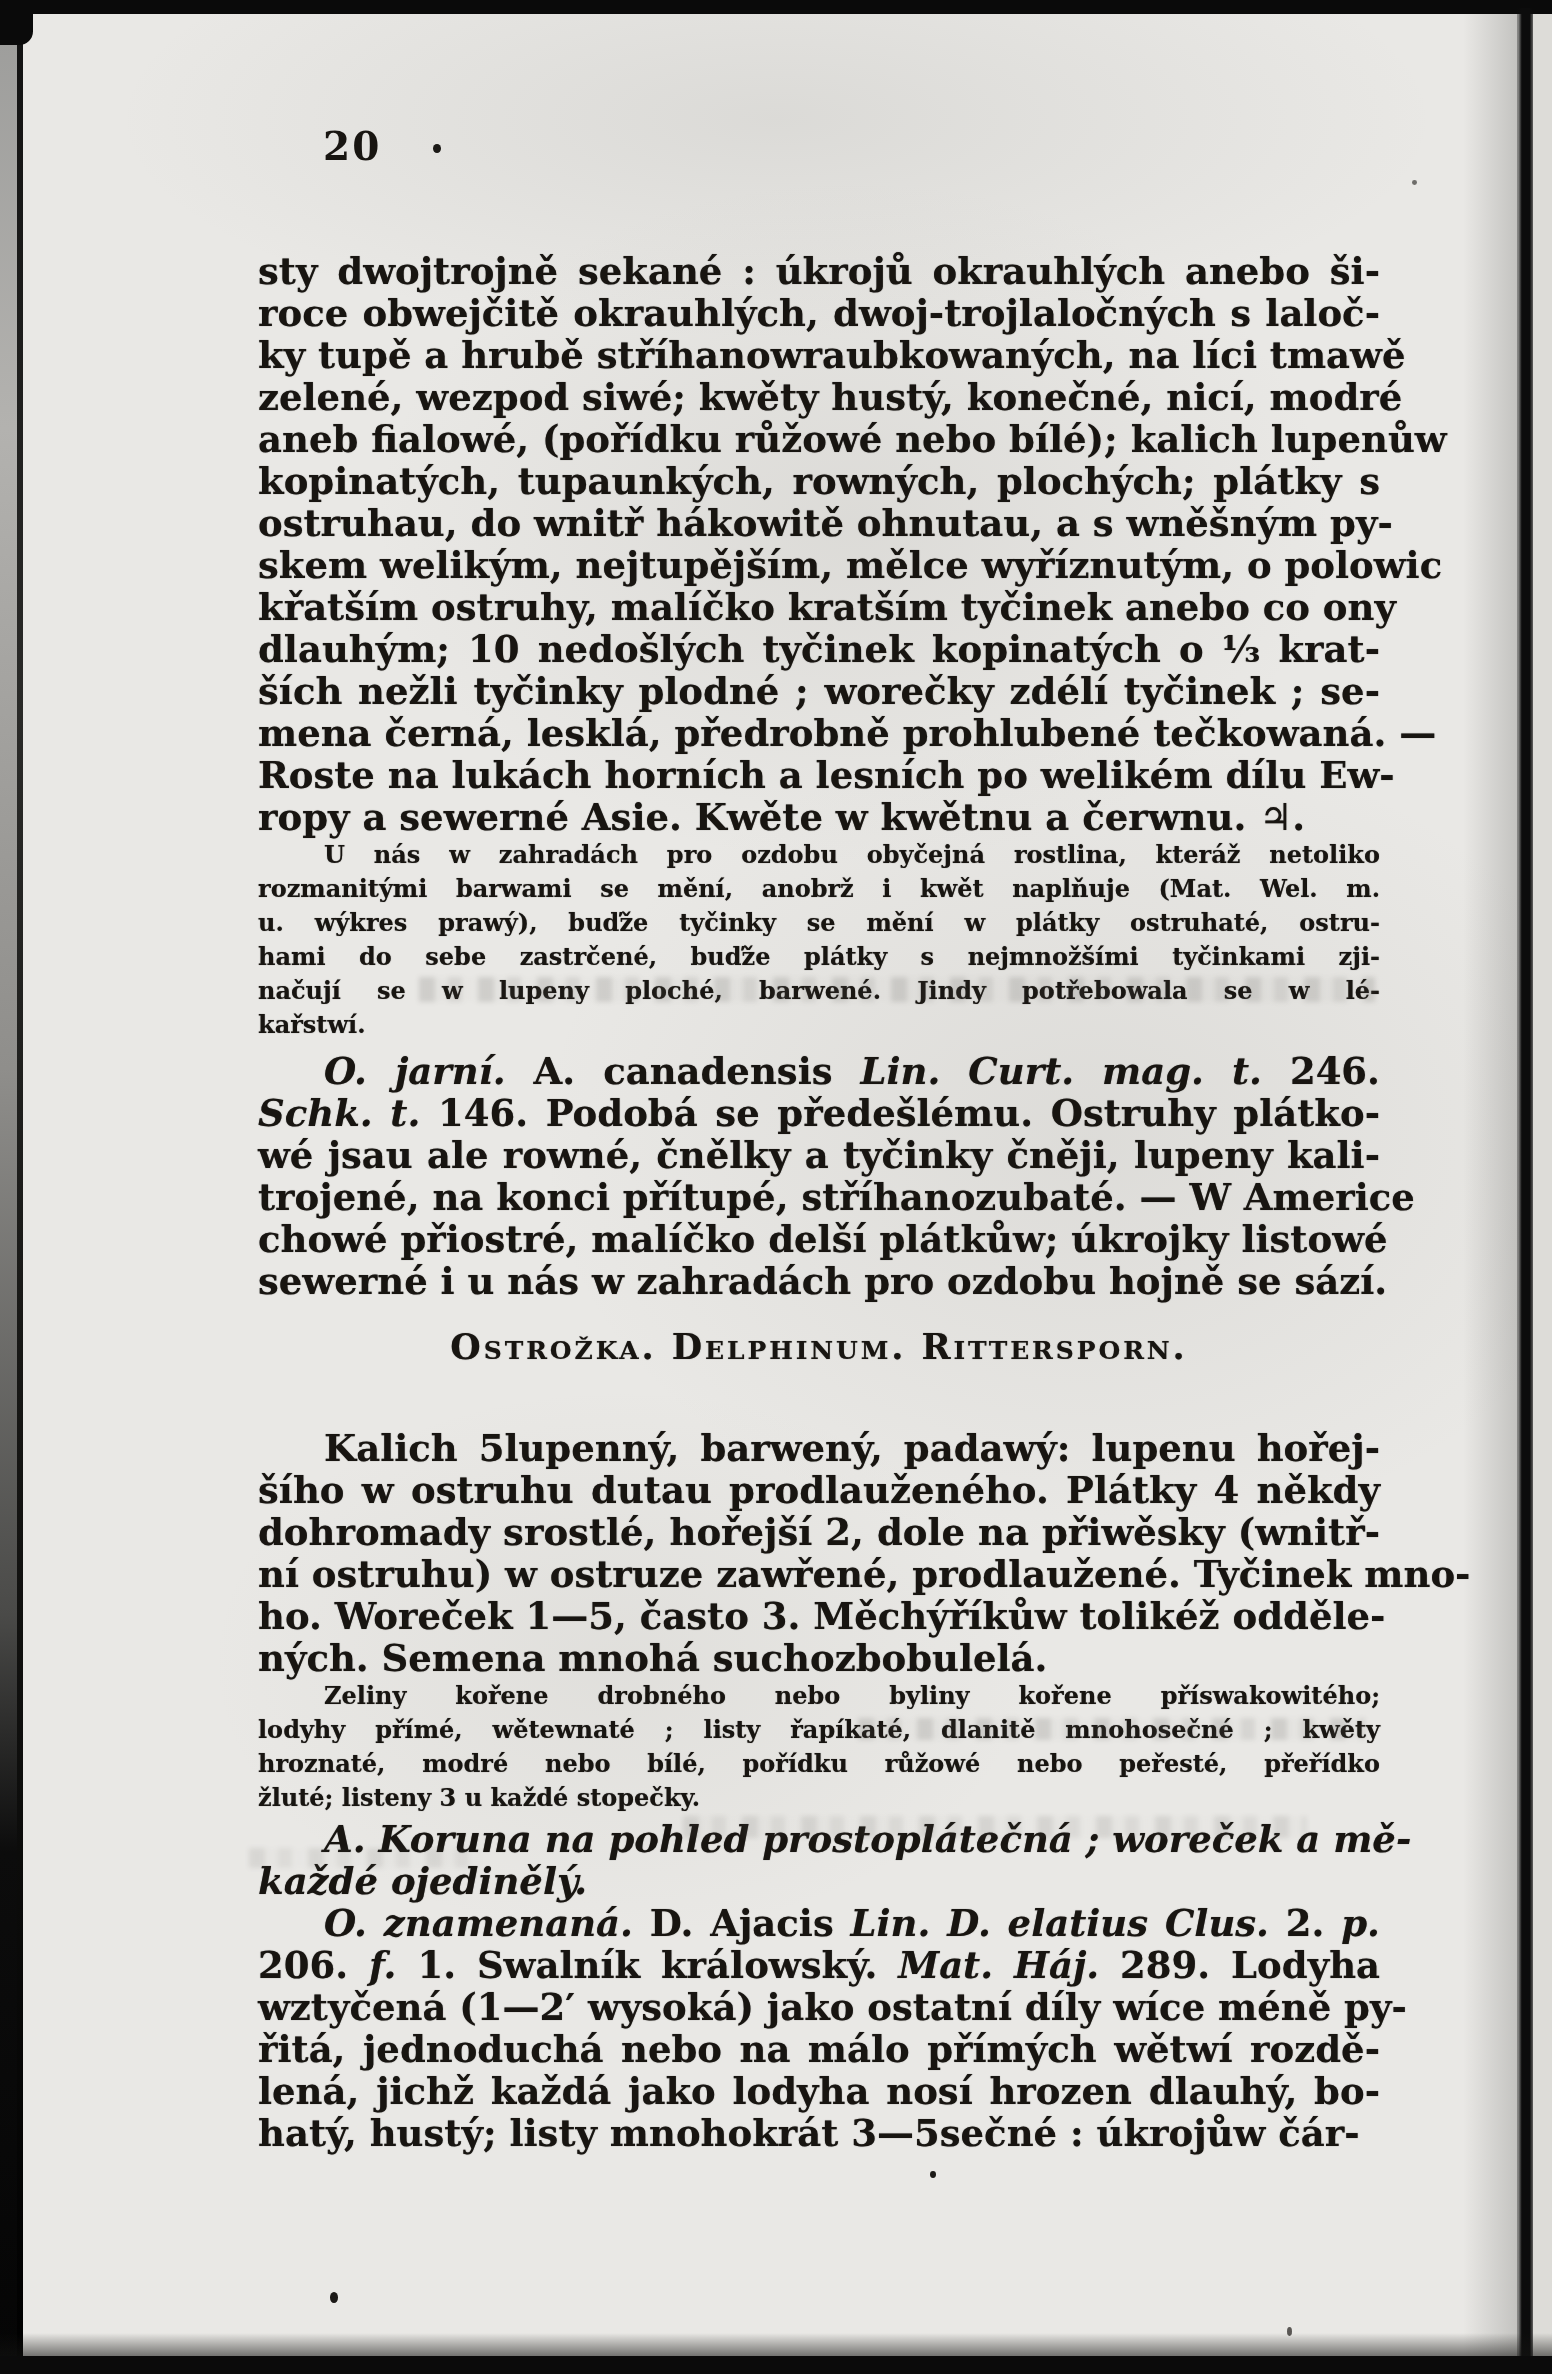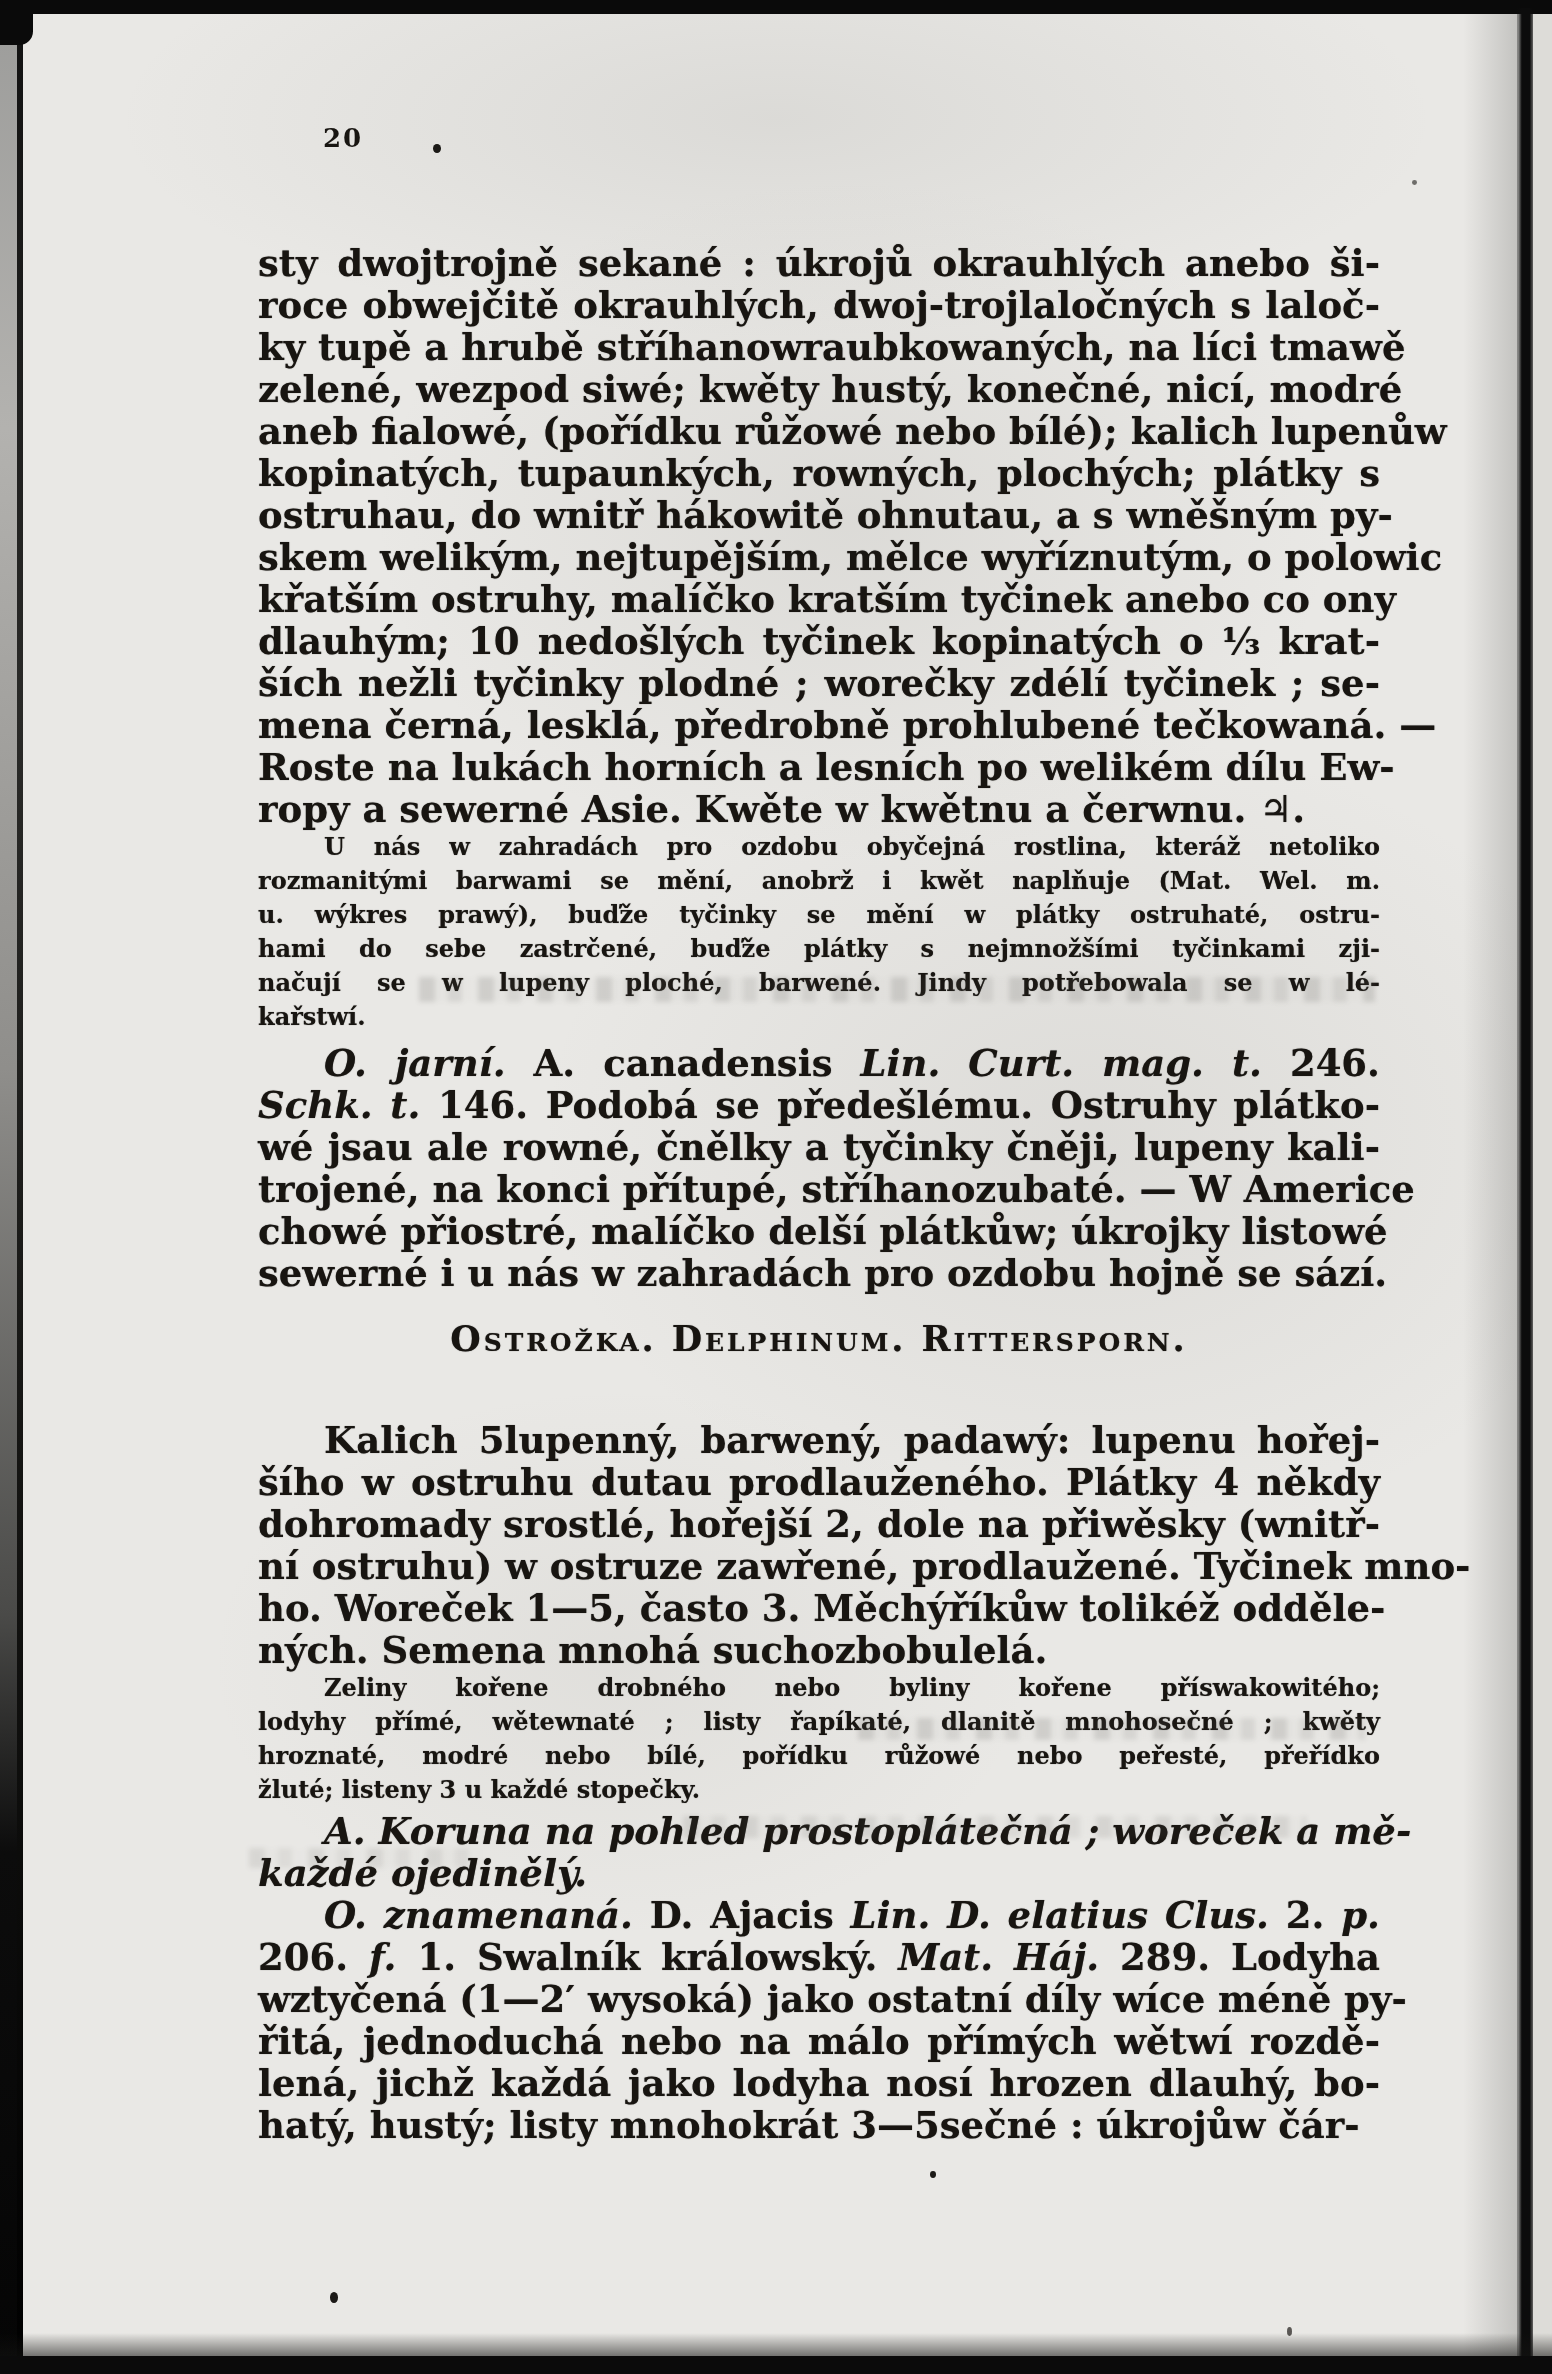--- a/index.html
+++ b/index.html
@@ -25,21 +25,21 @@
     background:linear-gradient(to right, rgba(10,10,10,0.25), #0c0c0c 30%, #0c0c0c 80%, rgba(10,10,10,0.6));}
   .edge-right-outer{position:absolute;left:1533px;top:13.7px;width:19.5px;height:2361px;background:#dddcd8;}
   .edge-right-shadow{position:absolute;left:1463px;top:13.7px;width:55px;height:2343px;
     background:linear-gradient(to right, rgba(60,60,58,0), rgba(60,60,58,0.22));}
   .edge-left-col{position:absolute;left:0;top:0;width:16.6px;height:100%;
     background:linear-gradient(to bottom,#9c9c9a 0%,#b3b2af 18%,#8f8e8b 45%,#4a4a48 68%,#0c0c0c 78%,#050505 100%);}
   .edge-left-line{position:absolute;left:16.6px;top:0;width:6.8px;height:100%;
     background:linear-gradient(to bottom,#111 0%,#2a2a28 30%,#161614 60%,#000 100%);}
   .corner-tl{position:absolute;left:0;top:0;width:33px;height:45px;background:#0a0a0a;border-bottom-right-radius:13.7px;}
   
-  .page-number{position:absolute;left:323px;top:123px;font-size:26px;font-weight:700;letter-spacing:2px;}
+  .page-number{position:absolute;left:323px;top:123px;font-size:39px;font-weight:700;letter-spacing:2px;}
   
   #text-block{position:absolute;left:258px;top:234px;width:1122px;}
   .block{position:relative;}
   .block.main{font-size:37px;line-height:42px;font-weight:700;}
   .block.small{font-size:24px;line-height:34px;font-weight:700;}
   .block.italic{font-size:37px;line-height:42px;font-weight:700;font-style:italic;}
   .block.heading{font-size:35px;line-height:45px;font-weight:700;font-variant:small-caps;letter-spacing:2.9px;}
   .line{text-align:justify;text-align-last:justify;white-space:nowrap;
     text-shadow:0 0 1px rgba(10,8,5,0.55);}
   .line.last{text-align:left;text-align-last:left;}
@@ -63,21 +63,21 @@
   <div class="corner-tl"></div>
   <div class="edge-right-shadow"></div>
   <div class="edge-right-line"></div>
   <div class="edge-right-outer"></div>
   <div class="edge-bottom-fade"></div>
   <div class="edge-bottom"></div>
 
   <div class="page-number">20</div>
 
   <div id="text-block">
-      <div class="block main" style="margin-top: 8px; line-height: 42px;">
+      <div class="block main" style="margin-top: 16px; line-height: 42px;">
         <div class="line"><span>sty dwojtrojně sekané : úkrojů okrauhlých anebo ši-</span></div>
         <div class="line"><span>roce obwejčitě okrauhlých, dwoj-trojlaločných s laloč-</span></div>
         <div class="line"><span>ky tupě a hrubě stříhanowraubkowaných, na líci tmawě</span></div>
         <div class="line"><span>zelené, wezpod siwé; kwěty hustý, konečné, nicí, modré</span></div>
         <div class="line"><span>aneb fialowé, (pořídku růžowé nebo bílé); kalich lupenůw</span></div>
         <div class="line"><span>kopinatých, tupaunkých, rowných, plochých; plátky s</span></div>
         <div class="line"><span>ostruhau, do wnitř hákowitě ohnutau, a s wněšným py-</span></div>
         <div class="line"><span>skem welikým, nejtupějším, mělce wyříznutým, o polowic</span></div>
         <div class="line"><span>křatším ostruhy, malíčko kratším tyčinek anebo co ony</span></div>
         <div class="line"><span>dlauhým; 10 nedošlých tyčinek kopinatých o ¹⁄₃ krat-</span></div>

